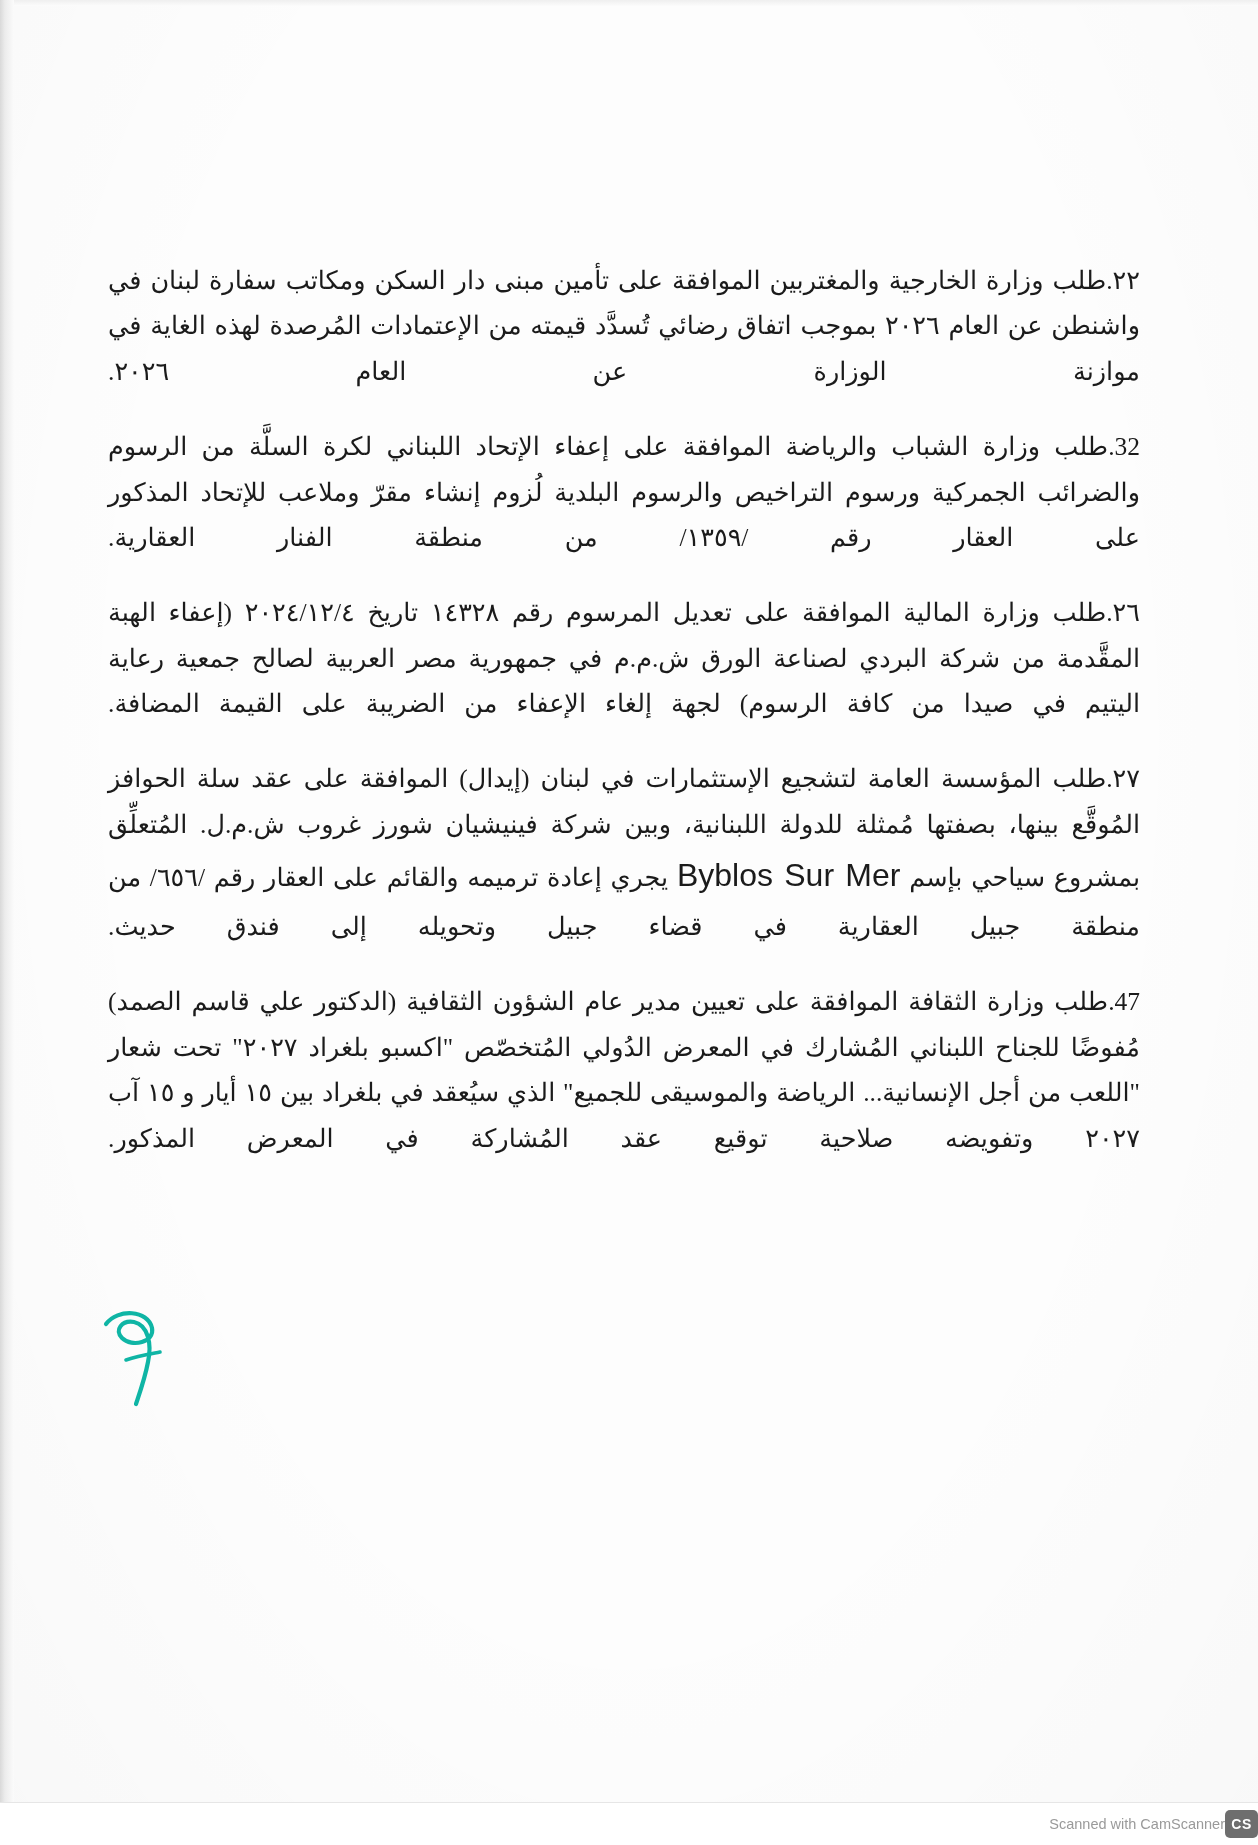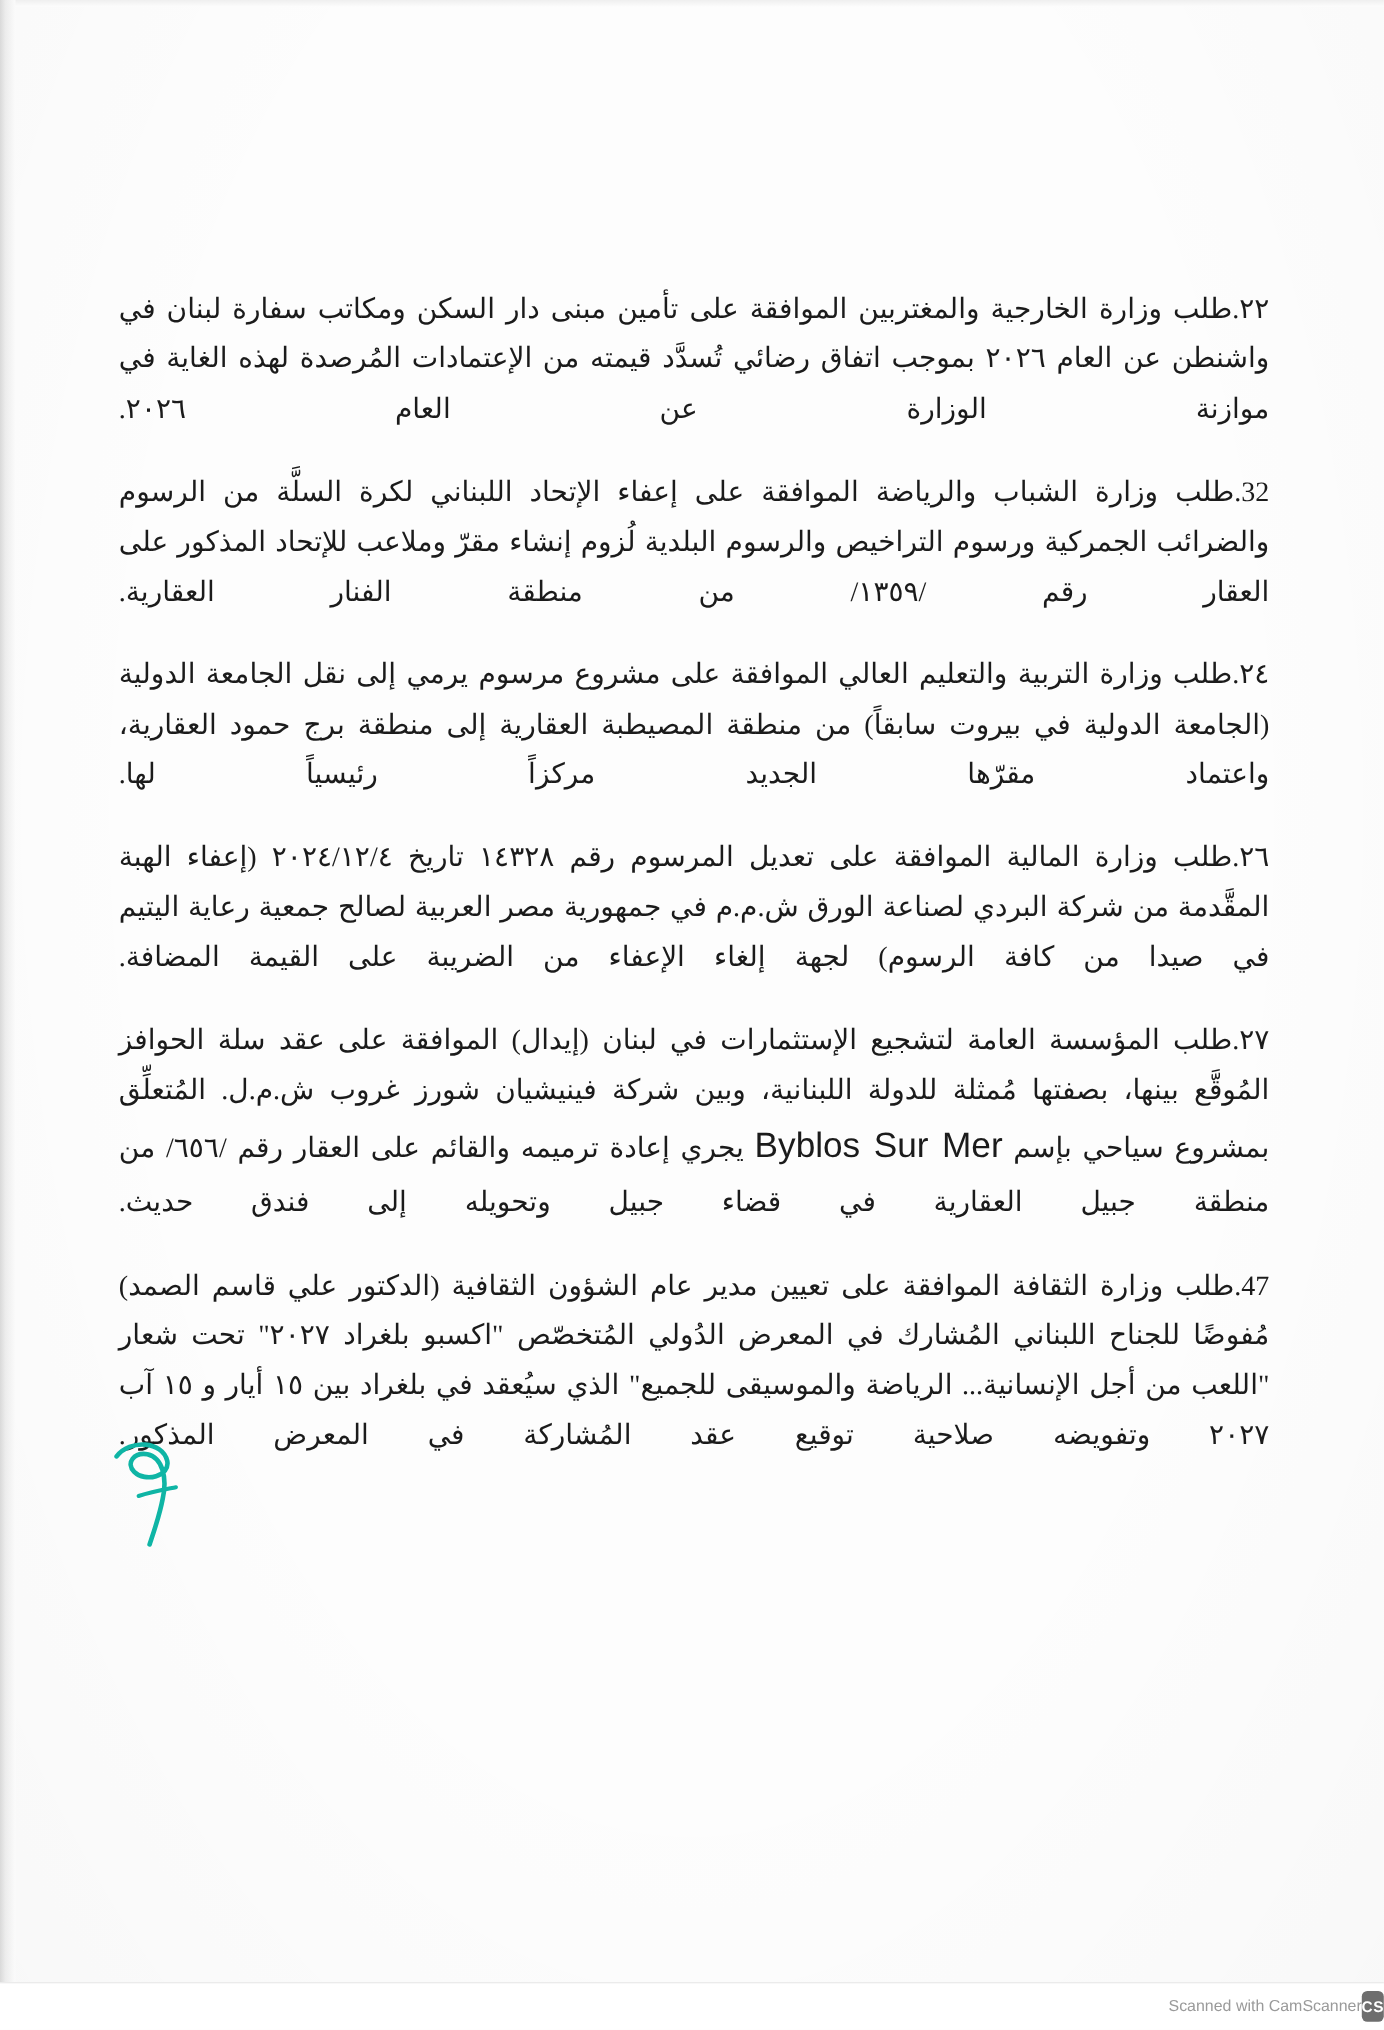--- a/index.html
+++ b/index.html
@@ -50,21 +50,21 @@
     position: absolute;
     top: 258px;
     right: 104px;
     width: 1046px;
     direction: rtl;
     text-align: justify;
     text-align-last: justify;
   }
 
   .clause {
-    margin: 0 0 30px 0;
+    margin: 0 14px 30px 0;
     font-size: 25.5px;
     line-height: 1.78;
     color: #1b1b1b;
     text-align: justify;
     text-align-last: justify;
     letter-spacing: 0px;
     word-spacing: 1px;
   }
   .clause:last-child { margin-bottom: 0; }
 
@@ -98,21 +98,21 @@
     width: 1258px;
     height: 43px;
     background: #ffffff;
     border-top: 1px solid #e6e6e6;
     display: flex;
     align-items: center;
     padding-left: 36px;
     box-sizing: border-box;
   }
   .cs-badge {
-    width: 20px;
+    width: 33px;
     height: 28px;
     border-radius: 5px;
     background: #6e6e6e;
     color: #ffffff;
     font-family: "Liberation Sans", sans-serif;
     font-size: 14px;
     font-weight: bold;
     letter-spacing: 0.5px;
     display: flex;
     align-items: center;
@@ -139,23 +139,20 @@
   <div id="content">
 
     <p class="clause">
       <span class="num">٢٢.</span><span>طلب وزارة الخارجية والمغتربين الموافقة على تأمين مبنى دار السكن ومكاتب سفارة لبنان في واشنطن عن العام ٢٠٢٦ بموجب اتفاق رضائي تُسدَّد قيمته من الإعتمادات المُرصدة لهذه الغاية في موازنة الوزارة عن العام ٢٠٢٦.</span>
     </p>
 
     <p class="clause">
       <span class="num">32.</span><span>طلب وزارة الشباب والرياضة الموافقة على إعفاء الإتحاد اللبناني لكرة السلَّة من الرسوم والضرائب الجمركية ورسوم التراخيص والرسوم البلدية لُزوم إنشاء مقرّ وملاعب للإتحاد المذكور على العقار رقم /١٣٥٩/ من منطقة الفنار العقارية.</span>
     </p>
 
-    <p class="clause">
-      <span class="num">٢٤.</span><span>طلب وزارة التربية والتعليم العالي الموافقة على مشروع مرسوم يرمي إلى نقل الجامعة الدولية (الجامعة الدولية في بيروت سابقاً) من منطقة المصيطبة العقارية إلى منطقة برج حمود العقارية، واعتماد مقرّها الجديد مركزاً رئيسياً لها.</span>
-    </p>
 
 
     <p class="clause">
       <span class="num">٢٦.</span><span>طلب وزارة المالية الموافقة على تعديل المرسوم رقم ١٤٣٢٨ تاريخ ٢٠٢٤/١٢/٤ (إعفاء الهبة المقَّدمة من شركة البردي لصناعة الورق ش.م.م في جمهورية مصر العربية لصالح جمعية رعاية اليتيم في صيدا من كافة الرسوم) لجهة إلغاء الإعفاء من الضريبة على القيمة المضافة.</span>
     </p>
 
     <p class="clause">
       <span class="num">٢٧.</span><span>طلب المؤسسة العامة لتشجيع الإستثمارات في لبنان (إيدال) الموافقة على عقد سلة الحوافز المُوقَّع بينها، بصفتها مُمثلة للدولة اللبنانية، وبين شركة فينيشيان شورز غروب ش.م.ل. المُتعلِّق بمشروع سياحي بإسم </span><span class="latin">Byblos Sur Mer</span><span> يجري إعادة ترميمه والقائم على العقار رقم /٦٥٦/ من منطقة جبيل العقارية في قضاء جبيل وتحويله إلى فندق حديث.</span>
     </p>
 

